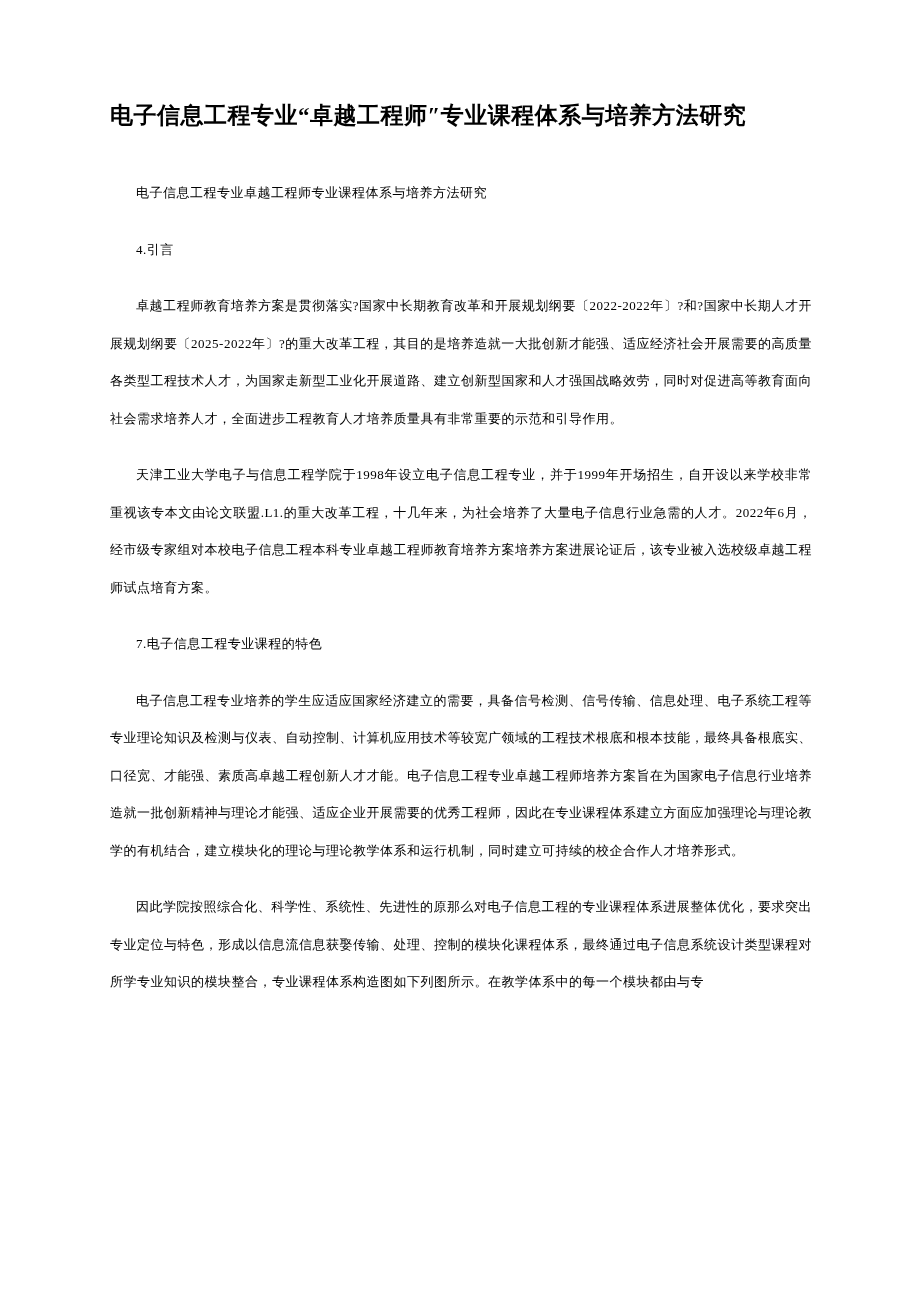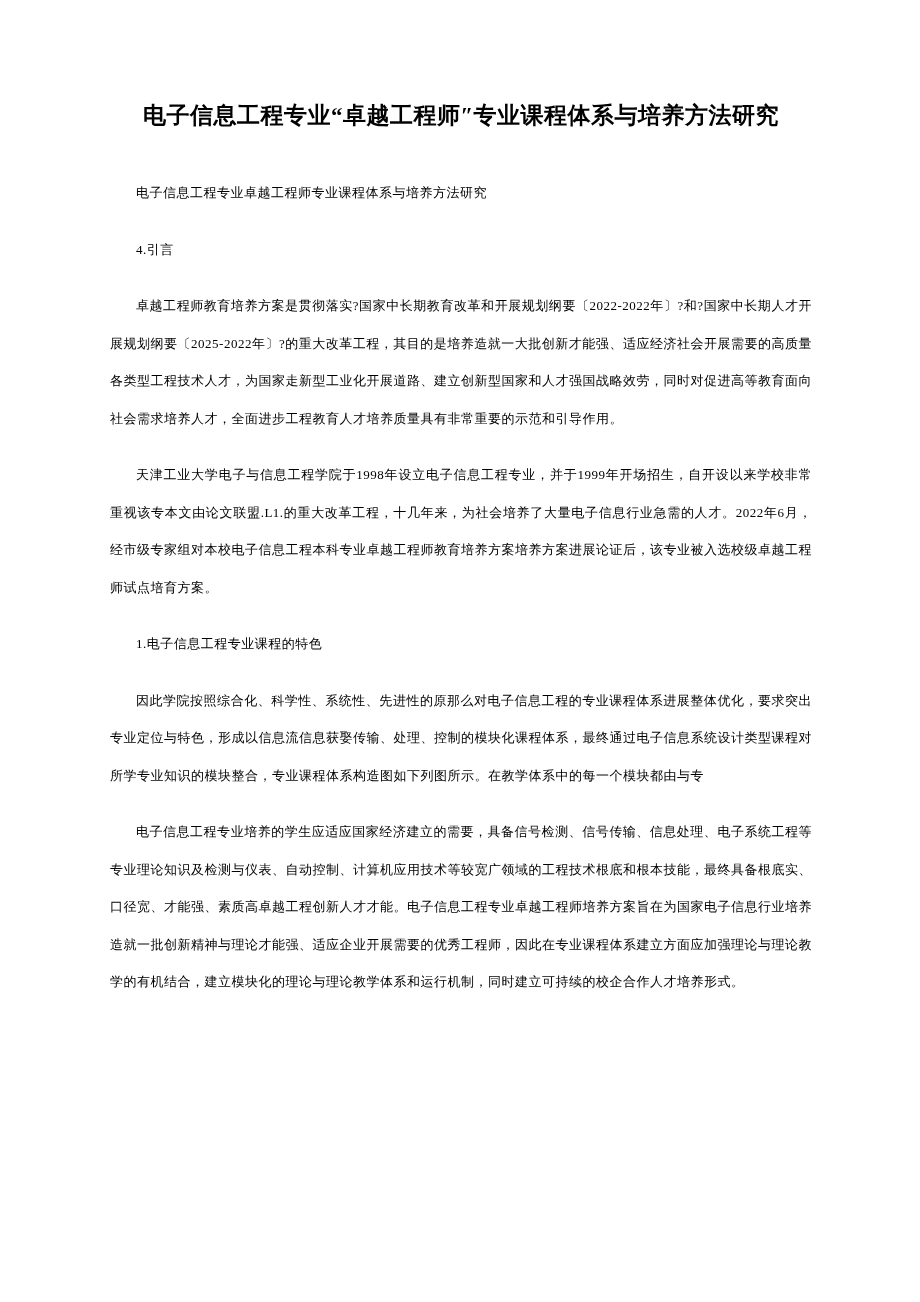--- a/index.html
+++ b/index.html
@@ -20,21 +20,21 @@
     height: 1302px;
     padding: 100px 108px 40px 110px;
     background: #ffffff;
   }
   .doc-title {
     margin: 0 0 42px 0;
     font-size: 23px;
     font-weight: bold;
     line-height: 32px;
     letter-spacing: 0.5px;
-    text-align: center;
+    text-align: left;
     white-space: nowrap;
   }
   .para {
     margin: 0 0 19px 0;
     font-size: 13px;
     line-height: 37.5px;
     letter-spacing: 0.5px;
     text-align: justify;
     text-indent: 2em;
   }
@@ -46,18 +46,18 @@
   <h1 class="doc-title">电子信息工程专业“卓越工程师″专业课程体系与培养方法研究</h1>
 
   <p class="para">电子信息工程专业卓越工程师专业课程体系与培养方法研究</p>
 
   <p class="para">4.引言</p>
 
   <p class="para">卓越工程师教育培养方案是贯彻落实?国家中长期教育改革和开展规划纲要〔2022-2022年〕?和?国家中长期人才开展规划纲要〔2025-2022年〕?的重大改革工程，其目的是培养造就一大批创新才能强、适应经济社会开展需要的高质量各类型工程技术人才，为国家走新型工业化开展道路、建立创新型国家和人才强国战略效劳，同时对促进高等教育面向社会需求培养人才，全面进步工程教育人才培养质量具有非常重要的示范和引导作用。</p>
 
   <p class="para">天津工业大学电子与信息工程学院于1998年设立电子信息工程专业，并于1999年开场招生，自开设以来学校非常重视该专本文由论文联盟.L1.的重大改革工程，十几年来，为社会培养了大量电子信息行业急需的人才。2022年6月，经市级专家组对本校电子信息工程本科专业卓越工程师教育培养方案培养方案进展论证后，该专业被入选校级卓越工程师试点培育方案。</p>
 
-  <p class="para">1.电子信息工程专业课程的特色</p>
+  <p class="para">7.电子信息工程专业课程的特色</p>
+
+  <p class="para">电子信息工程专业培养的学生应适应国家经济建立的需要，具备信号检测、信号传输、信息处理、电子系统工程等专业理论知识及检测与仪表、自动控制、计算机应用技术等较宽广领域的工程技术根底和根本技能，最终具备根底实、口径宽、才能强、素质高卓越工程创新人才才能。电子信息工程专业卓越工程师培养方案旨在为国家电子信息行业培养造就一批创新精神与理论才能强、适应企业开展需要的优秀工程师，因此在专业课程体系建立方面应加强理论与理论教学的有机结合，建立模块化的理论与理论教学体系和运行机制，同时建立可持续的校企合作人才培养形式。</p>
 
   <p class="para">因此学院按照综合化、科学性、系统性、先进性的原那么对电子信息工程的专业课程体系进展整体优化，要求突出专业定位与特色，形成以信息流信息获娶传输、处理、控制的模块化课程体系，最终通过电子信息系统设计类型课程对所学专业知识的模块整合，专业课程体系构造图如下列图所示。在教学体系中的每一个模块都由与专</p>
-
-  <p class="para">电子信息工程专业培养的学生应适应国家经济建立的需要，具备信号检测、信号传输、信息处理、电子系统工程等专业理论知识及检测与仪表、自动控制、计算机应用技术等较宽广领域的工程技术根底和根本技能，最终具备根底实、口径宽、才能强、素质高卓越工程创新人才才能。电子信息工程专业卓越工程师培养方案旨在为国家电子信息行业培养造就一批创新精神与理论才能强、适应企业开展需要的优秀工程师，因此在专业课程体系建立方面应加强理论与理论教学的有机结合，建立模块化的理论与理论教学体系和运行机制，同时建立可持续的校企合作人才培养形式。</p>
 </div>
 
 </body></html>

